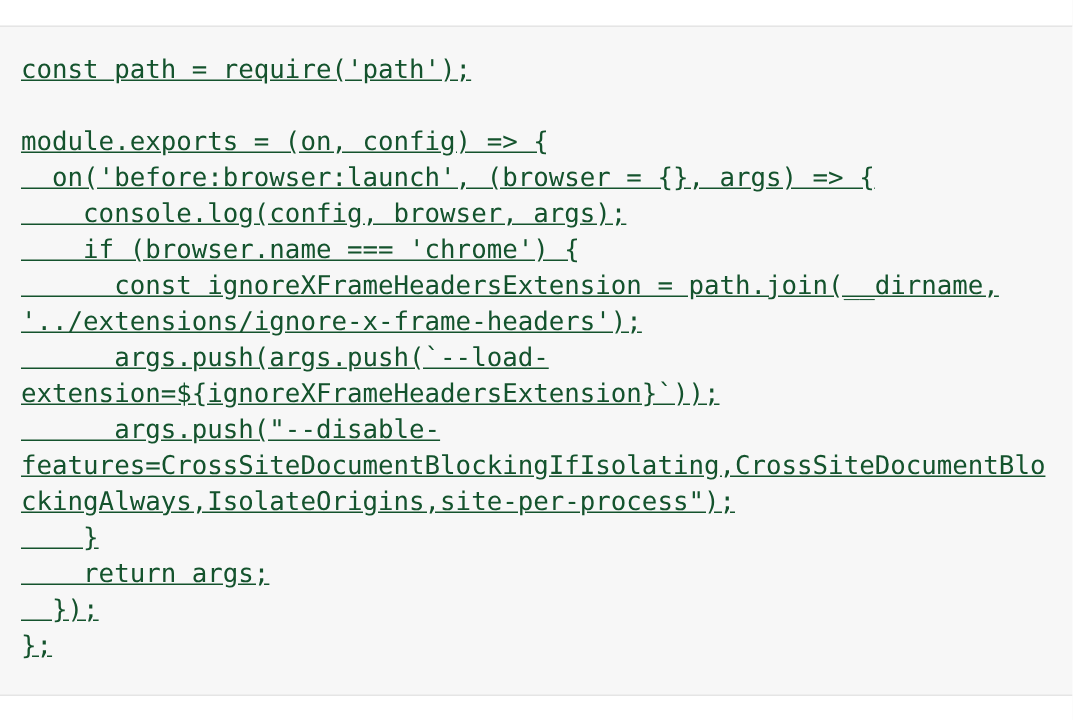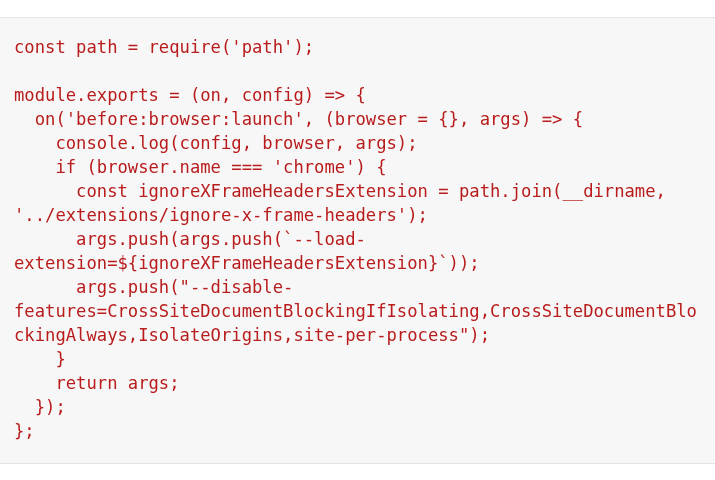--- a/index.html
+++ b/index.html
@@ -28,23 +28,24 @@
     border-bottom: 1px solid #e5e5e5;
     padding: 17px 14px 20px 14px;
     overflow: hidden;
   }
   .code-block pre {
     margin: 0;
     padding: 0;
     font-family: "DejaVu Sans Mono", "Liberation Mono", monospace;
     font-size: 17.2px;
     line-height: 24px;
-    color: #b91c1c;
+    color: #14532d;
     white-space: pre;
     letter-spacing: 0;
+    text-decoration: underline;
   }
 </style>
 </head>
 <body>
 
 <div class="page">
   <div class="code-block">
     <pre>const path = require('path');
 
 module.exports = (on, config) =&gt; {

